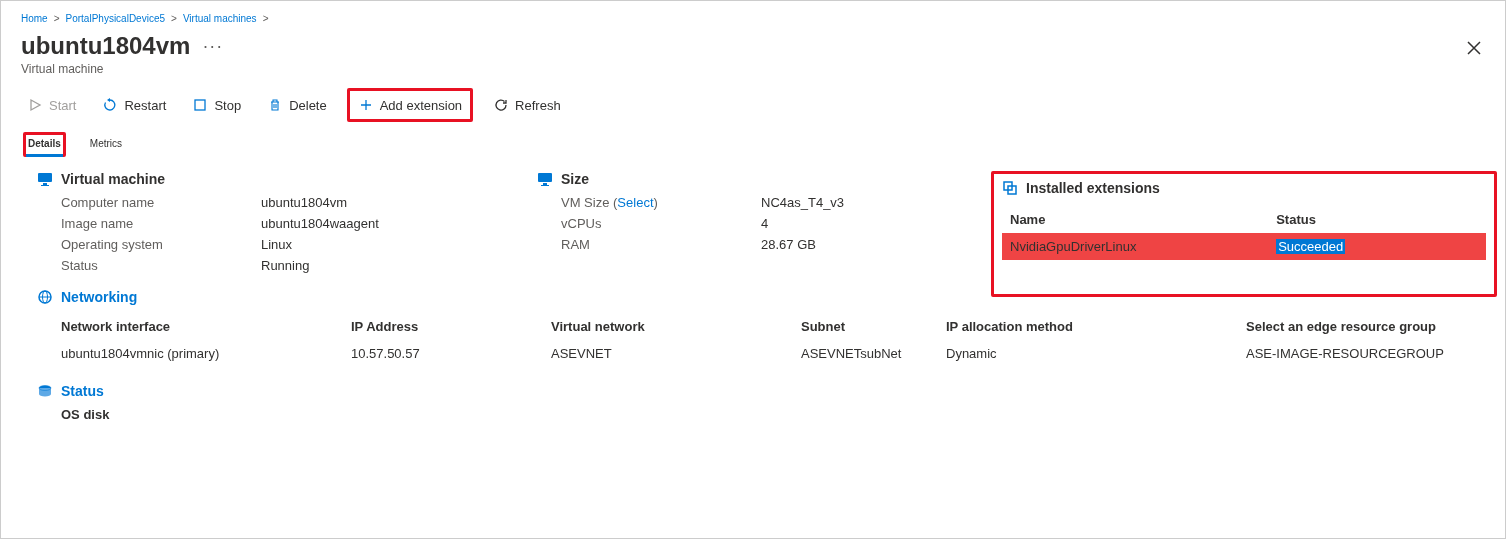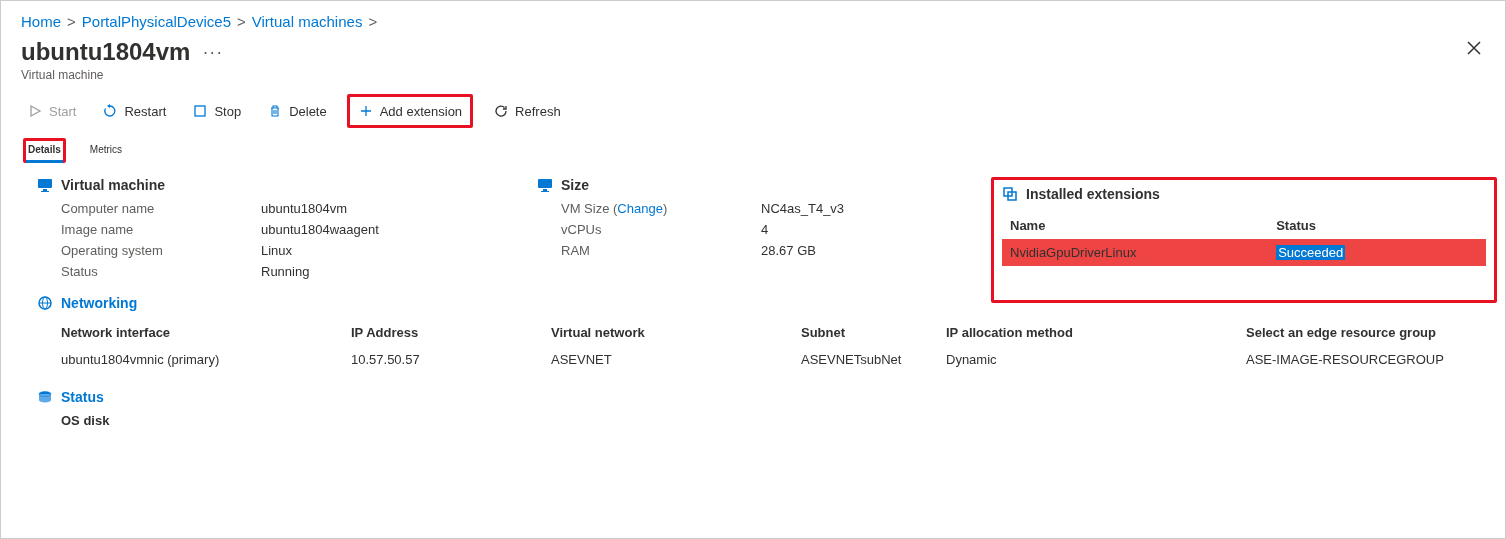--- a/index.html
+++ b/index.html
@@ -17,21 +17,21 @@
   .page {
     border: 1px solid #ccc;
     box-sizing: border-box;
     padding: 12px 20px 0 20px;
     width: 1506px;
     height: 539px;
     position: relative;
   }
   
   .breadcrumb {
-    font-size: 15px;
+    font-size: 10px;
     color: #0078d4;
     display: flex;
     align-items: center;
     gap: 6px;
   }
   .breadcrumb .crumb {
     color: #0078d4;
     cursor: pointer;
   }
   .breadcrumb .sep {
@@ -358,21 +358,21 @@
                 <rect x="1" y="2" width="14" height="9" rx="1" fill="#0078d4"></rect>
                 <rect x="6" y="12" width="4" height="2" fill="#0078d4"></rect>
                 <rect x="4" y="14" width="8" height="1" fill="#0078d4"></rect>
               </svg>
           </span>
           <span>Size</span>
         </div>
         <div class="kv-col" style="padding-left:24px;">
           <div class="kv-row">
             <span class="kv-label">
-              <span>VM Size</span> (<span class="link">Change</span>)
+              <span>VM Size</span> (<span class="link">Select</span>)
             </span>
             <span class="kv-value">NC4as_T4_v3</span>
           </div>
           <div class="kv-row">
               <span class="kv-label">vCPUs</span>
               <span class="kv-value">4</span>
             </div>
           <div class="kv-row">
               <span class="kv-label">RAM</span>
               <span class="kv-value">28.67 GB</span>

